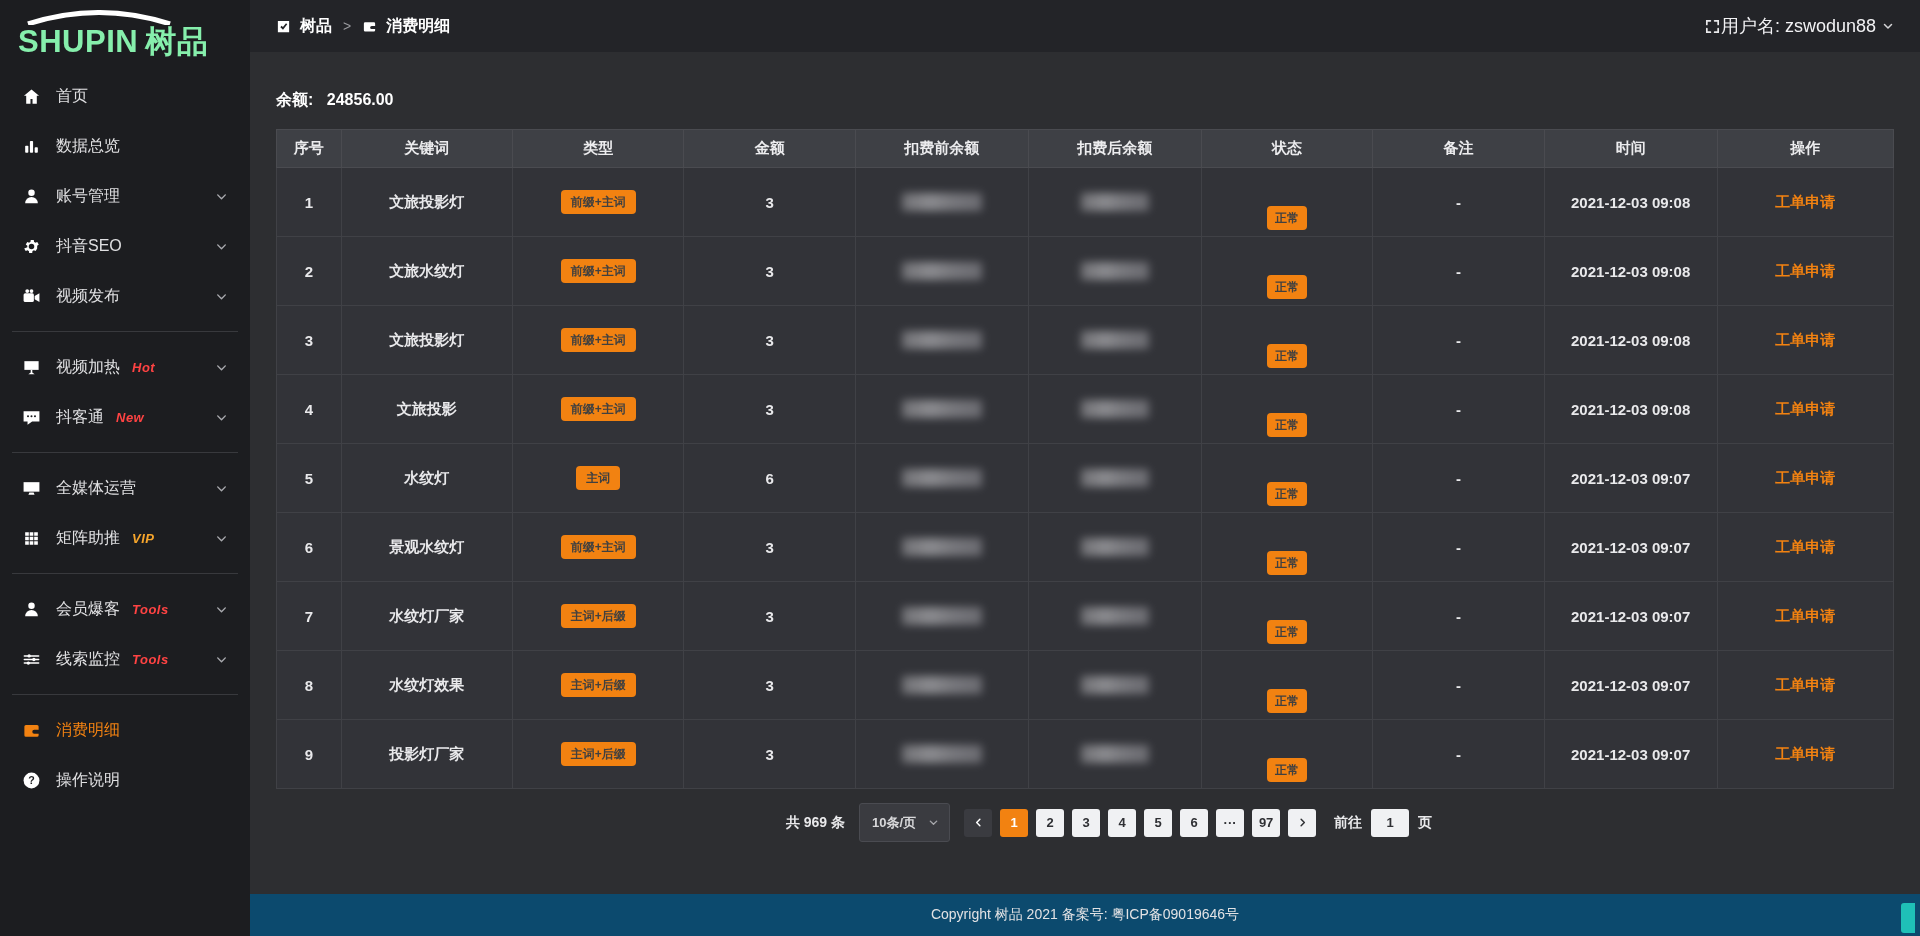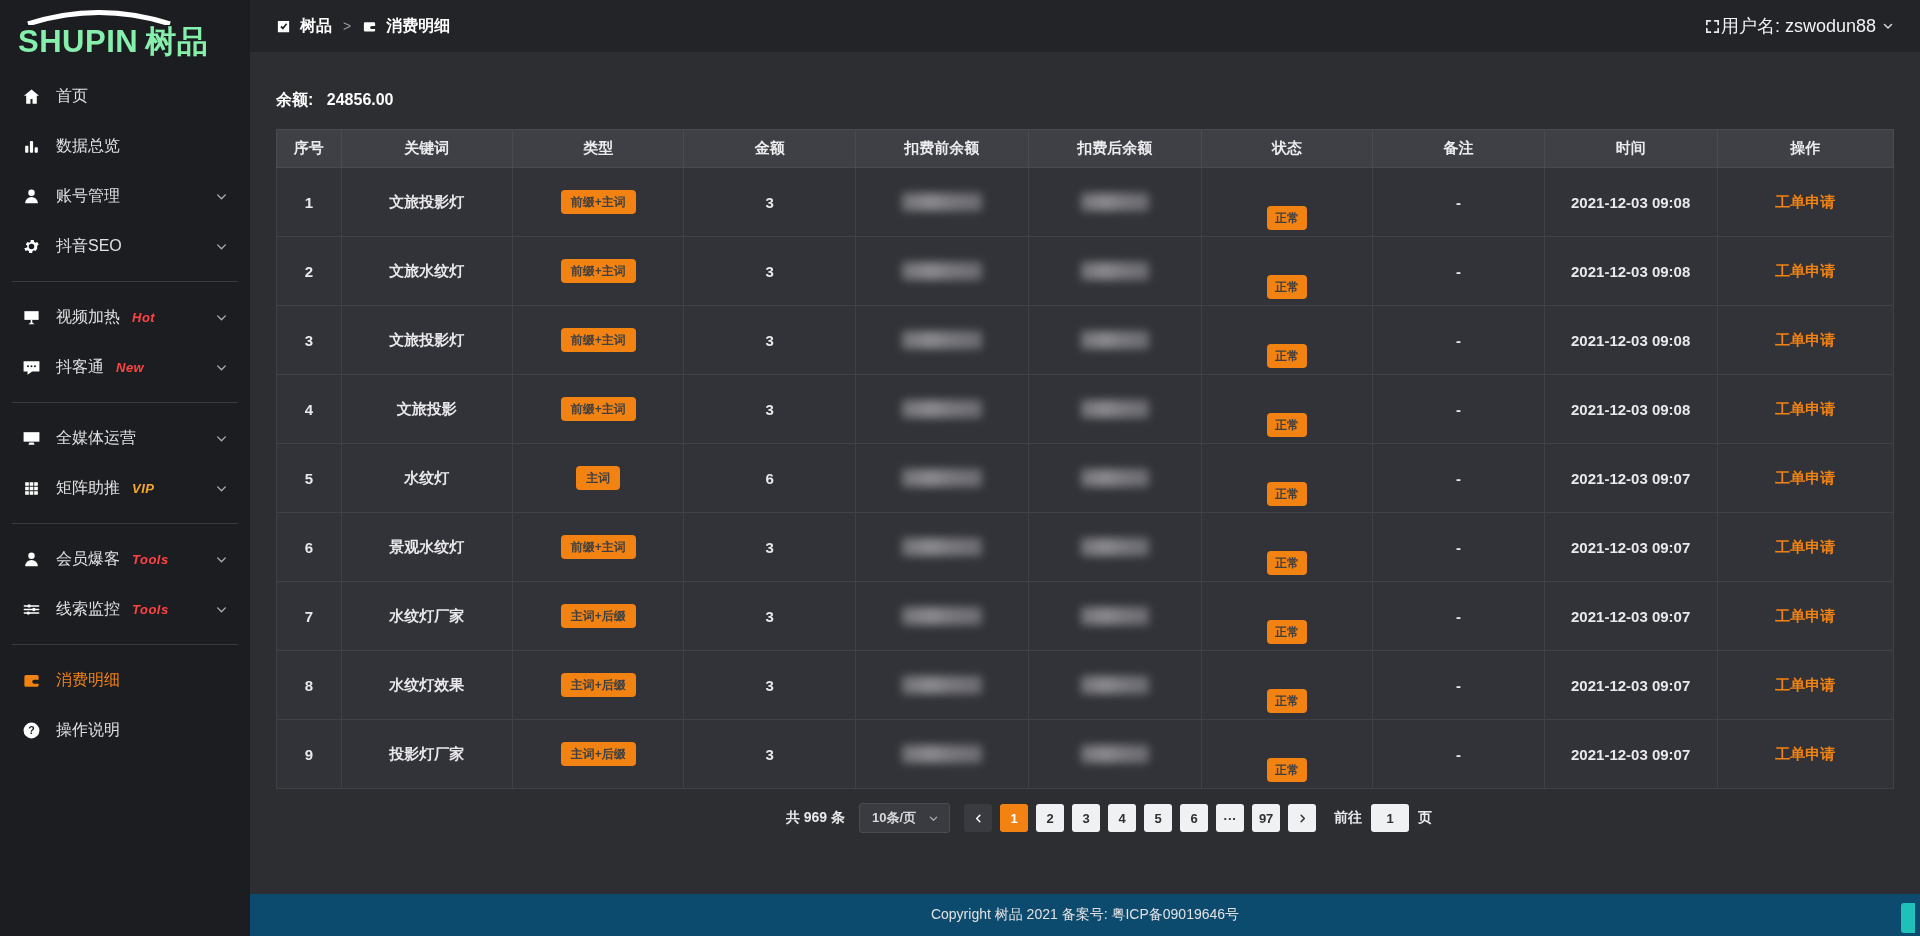--- a/index.html
+++ b/index.html
@@ -56,21 +56,21 @@
   .status-badge { padding:6px 8px;margin-top:32px; }
   .action-link { color:var(--accent); cursor:pointer; font-weight:bold; }
   .blur-block { height:18px; margin:0 auto; border-radius:2px; opacity:.85;
     background:linear-gradient(90deg,#7a7a7e,#9b9b9f 35%,#85858a 60%,#74747a); filter:blur(4px); }
   .blur-before { width:80px; }
   .blur-after { width:68px; }
 
   
   .pagination { display:flex; align-items:center; justify-content:center; gap:8px; margin-top:14px;
     color:#eaeaec; font-size:14px; font-weight:bold;margin-left:48px; }
-  .page-size-select { background:#3a3b40; border:1px solid #4a4b51; border-radius:3px; height:30px;
+  .page-size-select { background:#3a3b40; border:1px solid #4a4b51; border-radius:3px; height:39px;
     display:flex; align-items:center; gap:12px; padding:0 10px 0 12px; color:#d8d8da; font-size:13px; cursor:pointer; margin:0 6px; }
   .pss-chevron { width:11px; height:11px; display:flex; color:#a6a7ab; }
   .pss-chevron svg { width:100%; height:100%; }
   .pg-btn { min-width:28px; height:28px; padding:0 4px; background:#f0f1f3; color:#2f3034; border-radius:3px;
     display:flex; align-items:center; justify-content:center; font-size:13px; font-weight:bold; cursor:pointer; }
   .pg-btn.prev { background:#3a3b40; color:#ffffff; }
   .pg-btn.active { background:var(--accent); color:#ffffff; }
   .pg-arrow { width:11px; height:11px; display:flex; }
   .pg-arrow svg { width:100%; height:100%; }
   .pg-list { display:flex; gap:8px; }
@@ -144,20 +144,37 @@
         </span>
     <span class="mi-label">抖音SEO</span>
 
     <span class="mi-chevron">
       <svg viewBox="0 0 24 24" fill="none" stroke="currentColor" stroke-width="2.6" stroke-linecap="round" stroke-linejoin="round">
             <path d="M5 9l7 7 7-7"></path>
           </svg>
     </span>
   </div>
 
+  <div class="menu-item">
+    <span class="mi-icon">
+          <svg viewBox="0 0 24 24" fill="currentColor">
+            <circle cx="6.6" cy="5.2" r="2.4"></circle>
+            <circle cx="12" cy="5.2" r="2.4"></circle>
+            <rect x="2" y="8" width="13" height="11" rx="2"></rect>
+            <path d="M16 11.5 22 8v11l-6-3.5z"></path>
+          </svg>
+        </span>
+    <span class="mi-label">视频发布</span>
+
+    <span class="mi-chevron">
+      <svg viewBox="0 0 24 24" fill="none" stroke="currentColor" stroke-width="2.6" stroke-linecap="round" stroke-linejoin="round">
+            <path d="M5 9l7 7 7-7"></path>
+          </svg>
+    </span>
+  </div>
 
   <div class="menu-divider"></div>
 
   <div class="menu-item">
     <span class="mi-icon">
           <svg viewBox="0 0 24 24" fill="currentColor">
             <path d="M3 4h18v11H3z"></path>
             <path d="M11 15h2v3.2l3 2.3H8l3-2.3z"></path>
           </svg>
         </span>

